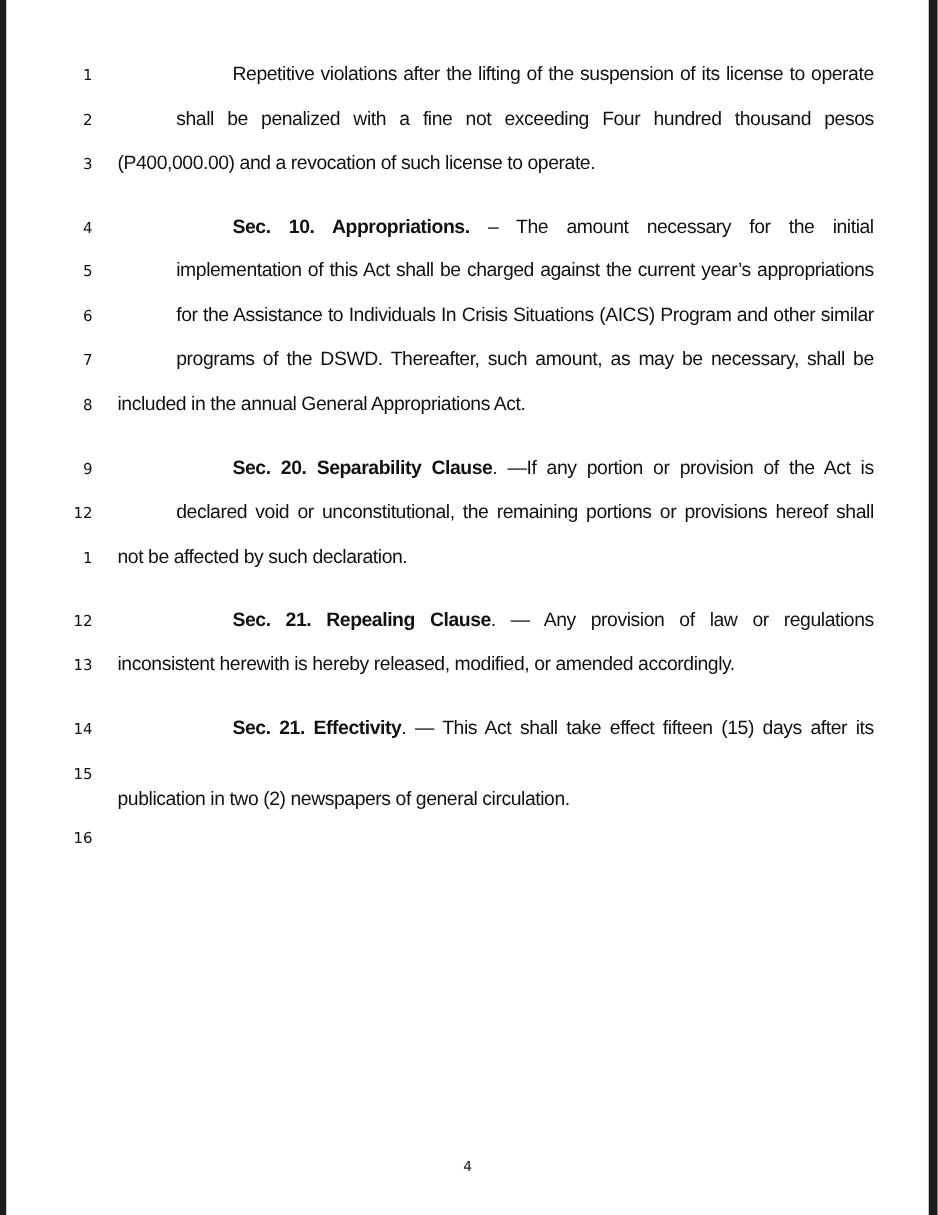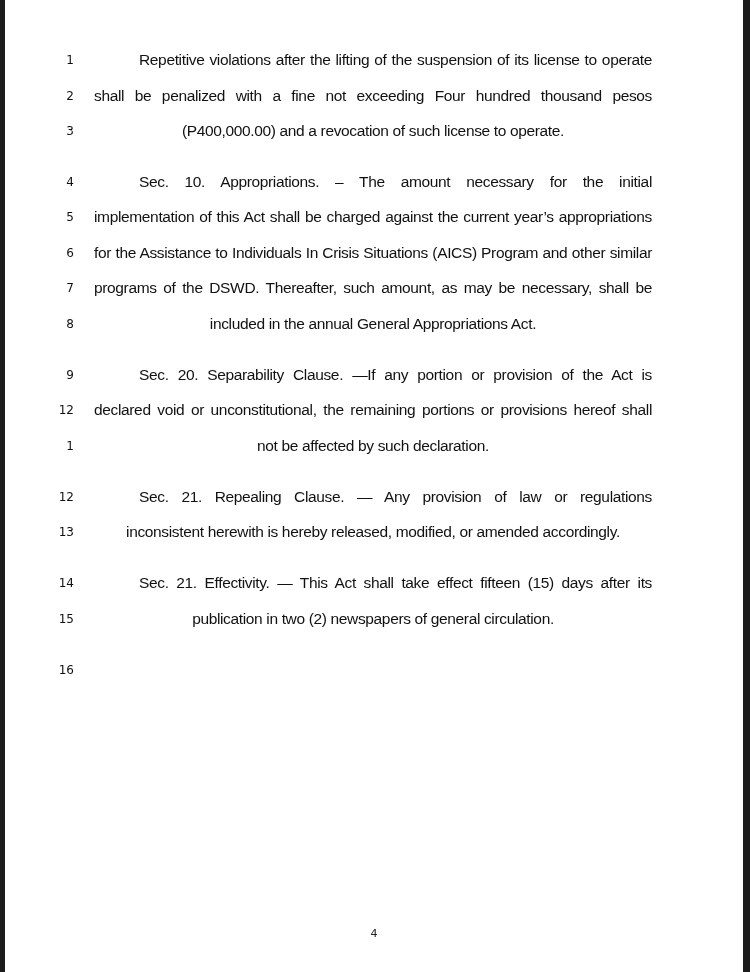--- a/index.html
+++ b/index.html
@@ -1,22 +1,22 @@
 <!DOCTYPE html>
 <html><head>
 <meta charset="utf-8">
 <style>
   html, body { margin:0; padding:0; }
   body { width:750px; height:972px; background:#1c1c1c; position:relative; overflow:hidden; }
   .page { position:absolute; left:5px; top:0; width:738px; height:972px; background:#ffffff; }
   .ln { position:absolute; left:0; width:69px; text-align:right; font-family:"DejaVu Sans", sans-serif; font-size:12px; color:#111; }
-  .tx { position:absolute; left:89px; width:558px; font-family:"Liberation Sans", sans-serif; font-size:15.5px; color:#111; white-space:nowrap; letter-spacing:-0.35px;text-align:center; }
-  .just { text-align:justify; text-align-last:justify; white-space:normal; }
+  .tx { position:absolute; left:89px; width:558px; font-family:"Liberation Sans", sans-serif; font-size:15.5px; color:#111; white-space:nowrap; letter-spacing:-0.35px; }
+  .just { text-align:justify; text-align-last:justify; white-space:normal;margin-left:47px; }
   .ind { padding-left:45px; width:513px; }
-  b { font-weight:normal; }
+  b { font-weight:bold; }
   .pnum { position:absolute; left:0; width:738px; top:927px; text-align:center; font-family:"DejaVu Sans", sans-serif; font-size:11px; color:#222; }
 </style>
 </head>
 <body>
 
 <div class="page">
   <div class="ln" style="top:53px">1</div>
   <div class="tx just ind" style="top:51px">Repetitive violations after the lifting of the suspension of its license to operate</div>
 
   <div class="ln" style="top:89px">2</div>
@@ -52,18 +52,18 @@
   <div class="ln" style="top:490px">12</div>
   <div class="tx just ind" style="top:488px"><b>Sec. 21. Repealing Clause</b><span>. — Any provision of law or regulations</span></div>
 
   <div class="ln" style="top:525px">13</div>
   <div class="tx" style="top:523px">inconsistent herewith is hereby released, modified, or amended accordingly.</div>
 
   <div class="ln" style="top:576px">14</div>
   <div class="tx just ind" style="top:574px"><b>Sec. 21. Effectivity</b><span>. — This Act shall take effect fifteen (15) days after its</span></div>
 
   <div class="ln" style="top:612px">15</div>
-  <div class="tx" style="top:610px">publication in two (2) newspapers of general circulation.</div>
+  <div class="tx" style="top:631px">publication in two (2) newspapers of general circulation.</div>
 
   <div class="ln" style="top:663px">16</div>
 
   <div class="pnum">4</div>
 </div>
 
 </body></html>

